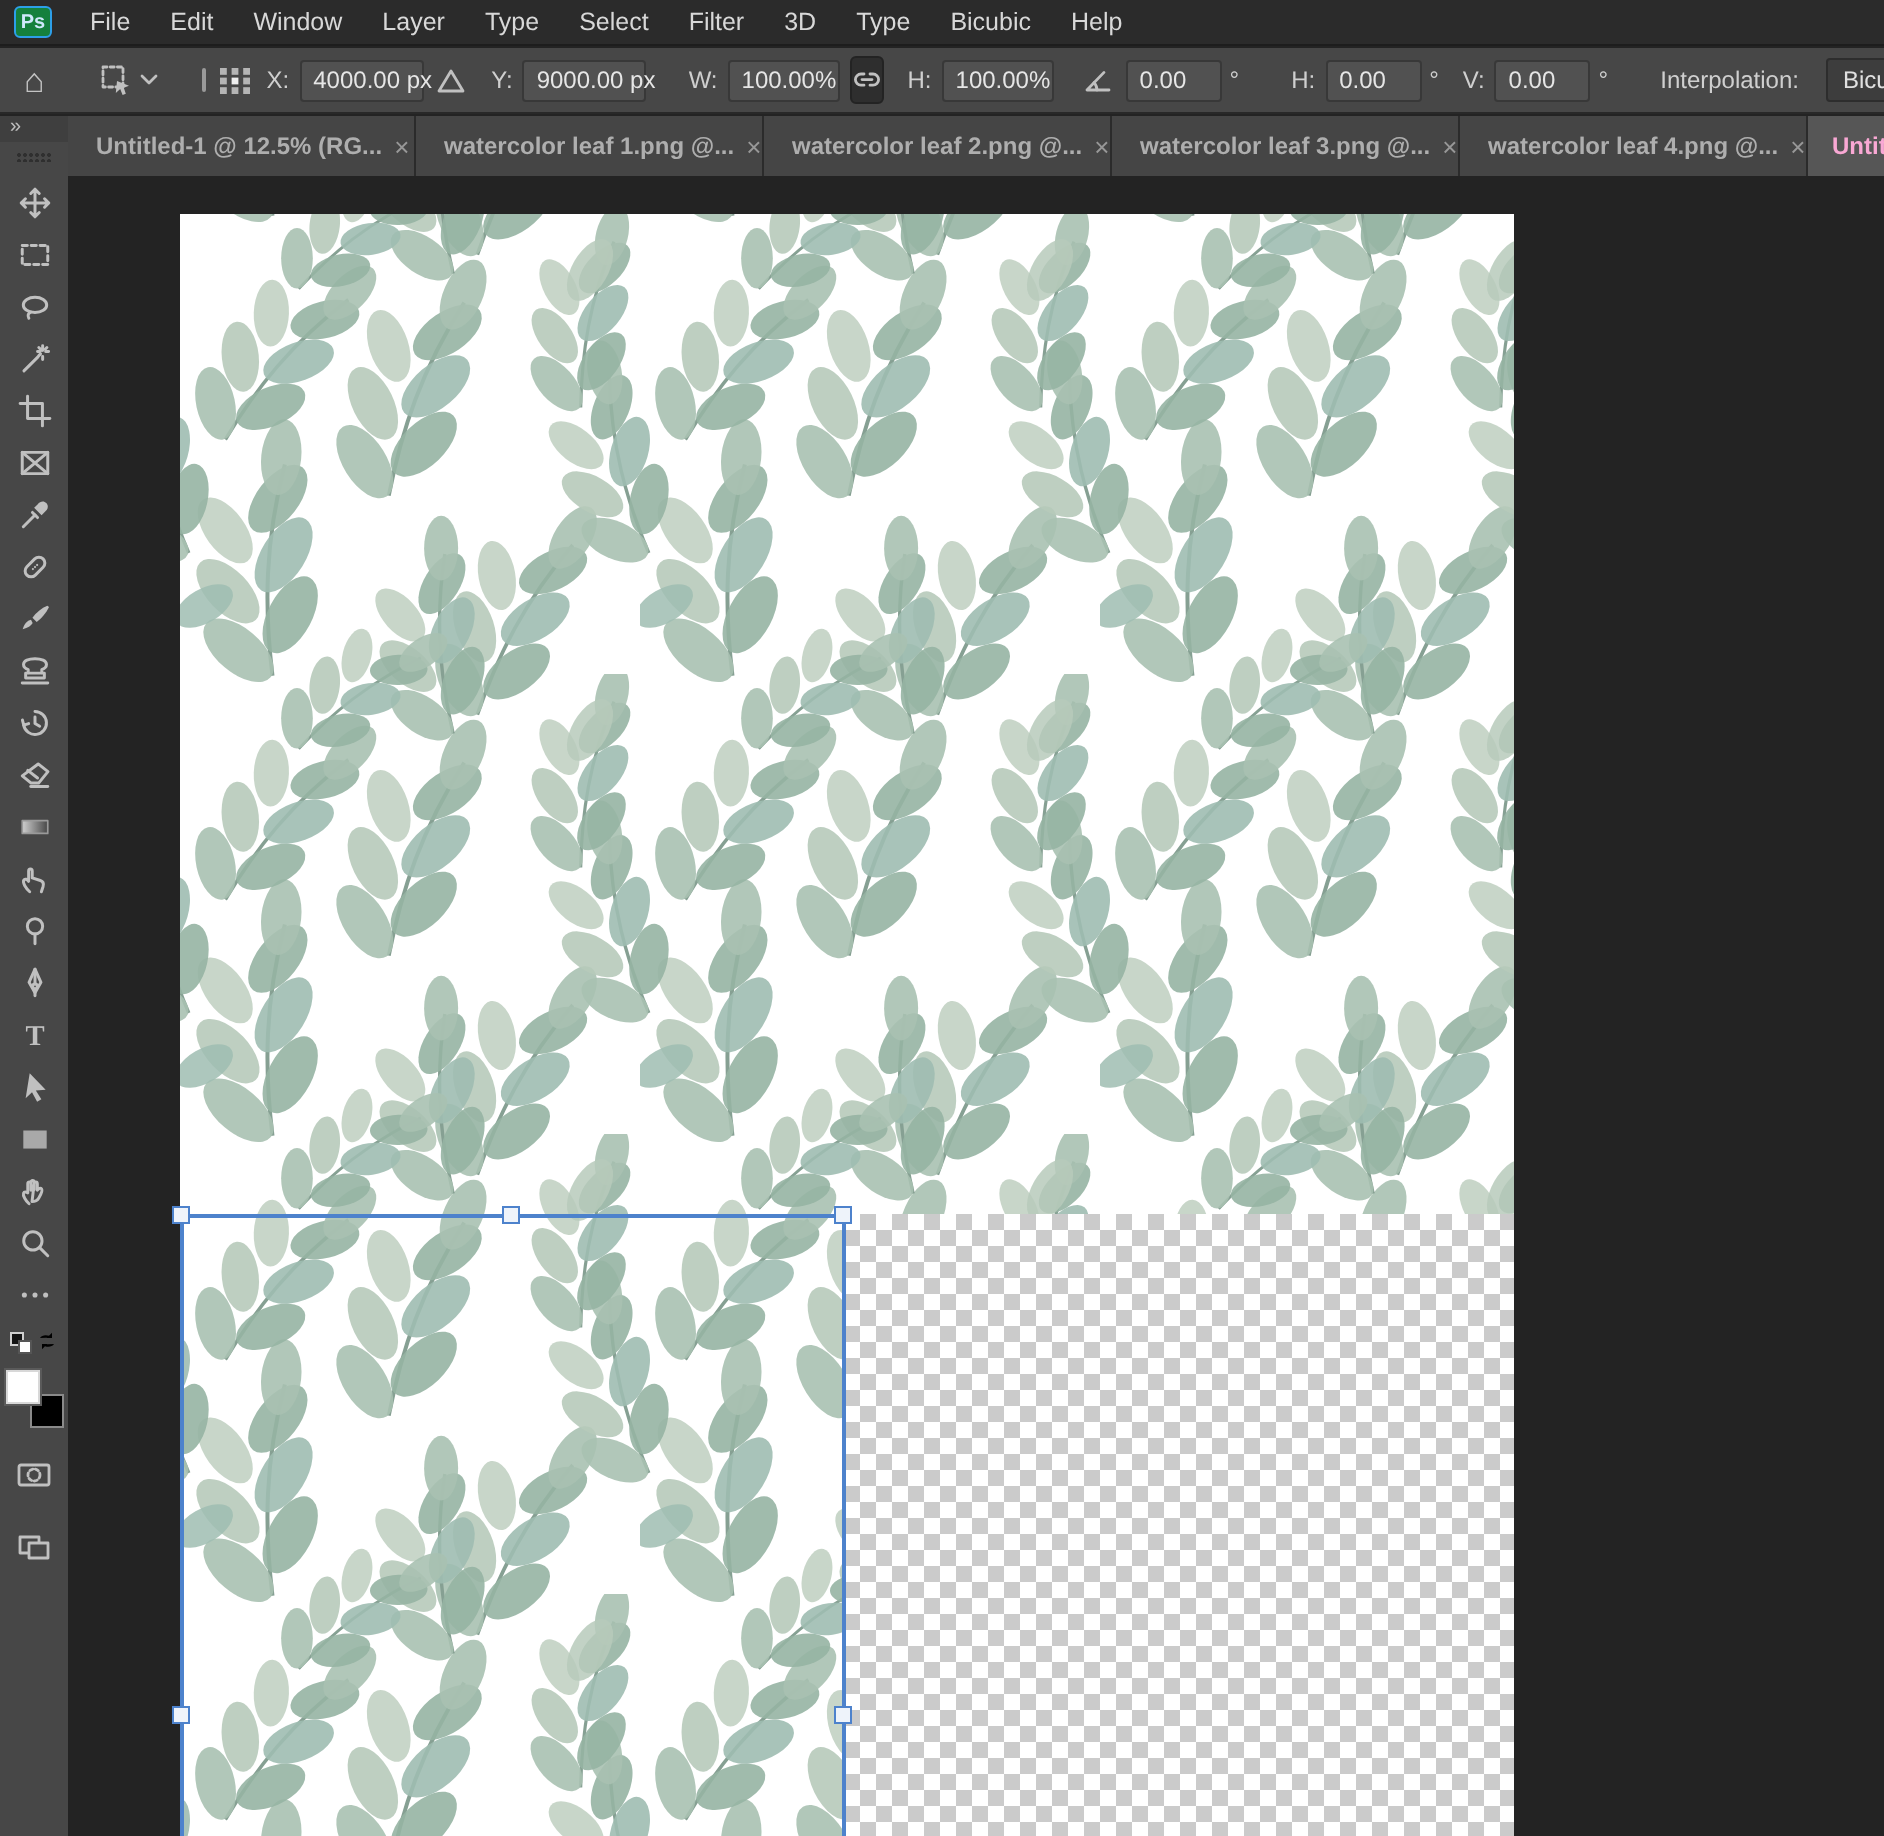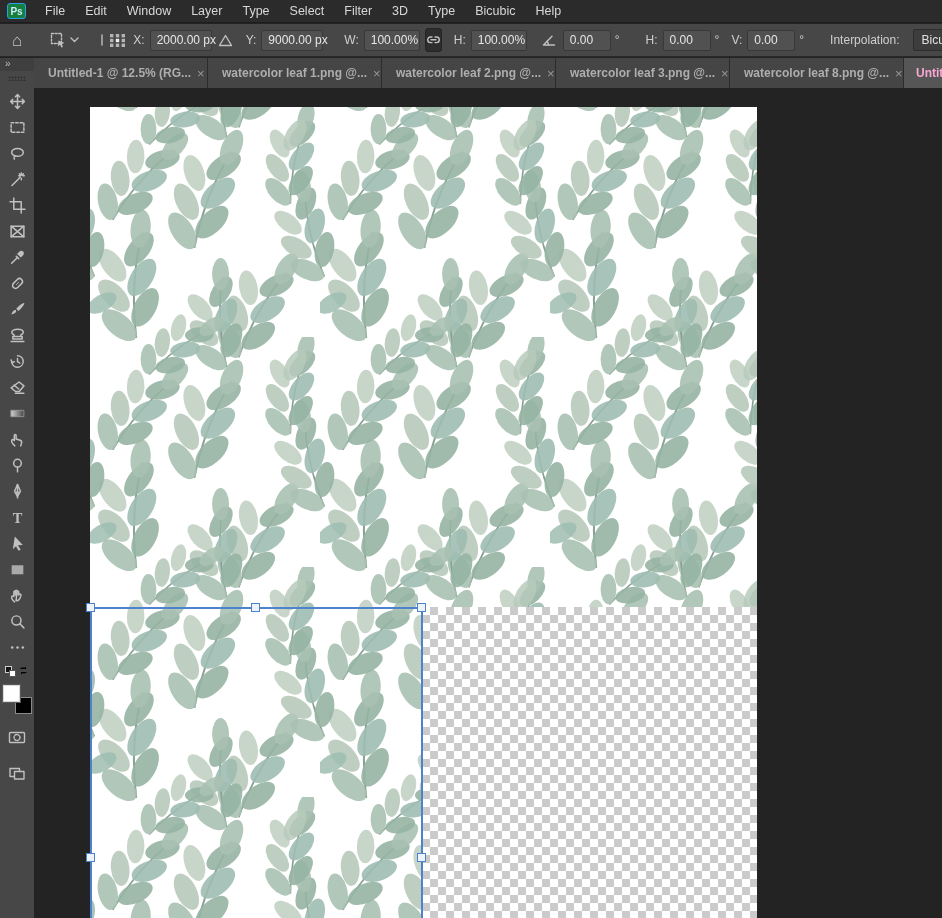--- a/index.html
+++ b/index.html
@@ -168,21 +168,21 @@
           <rect x="12.6" y="5.8" width="3.4" height="3.4"></rect>
         <rect x="1" y="10.6" width="3.4" height="3.4"></rect>
           <rect x="6.8" y="10.6" width="3.4" height="3.4"></rect>
           <rect x="12.6" y="10.6" width="3.4" height="3.4"></rect>
       </g>
     </svg>
   </span>
 
   <span class="lbl">X:</span>
   <div class="field wide">
-      <span>2000.00 px</span>
+      <span>4000.00 px</span>
     </div>
 
   <span class="opt-icon" style="margin:0 6px;">
     <svg width="15" height="13" viewBox="0 0 15 13">
         <path d="M7.5 1.5l6 10h-12z"></path>
       </svg>
   </span>
 
   <span class="lbl">Y:</span>
   <div class="field wide">
@@ -252,21 +252,21 @@
   </div>
   <div class="tab">
     <span>watercolor leaf 2.png @...</span>
     <span class="close">×</span>
   </div>
   <div class="tab">
     <span>watercolor leaf 3.png @...</span>
     <span class="close">×</span>
   </div>
   <div class="tab">
-    <span>watercolor leaf 8.png @...</span>
+    <span>watercolor leaf 4.png @...</span>
     <span class="close">×</span>
   </div>
   <div class="tab active">
     <span>Untit</span>
   </div>
 </div>
 
 <div class="toolbar">
   <div class="tb-header">»</div>
   <div class="tb-grip"></div>

